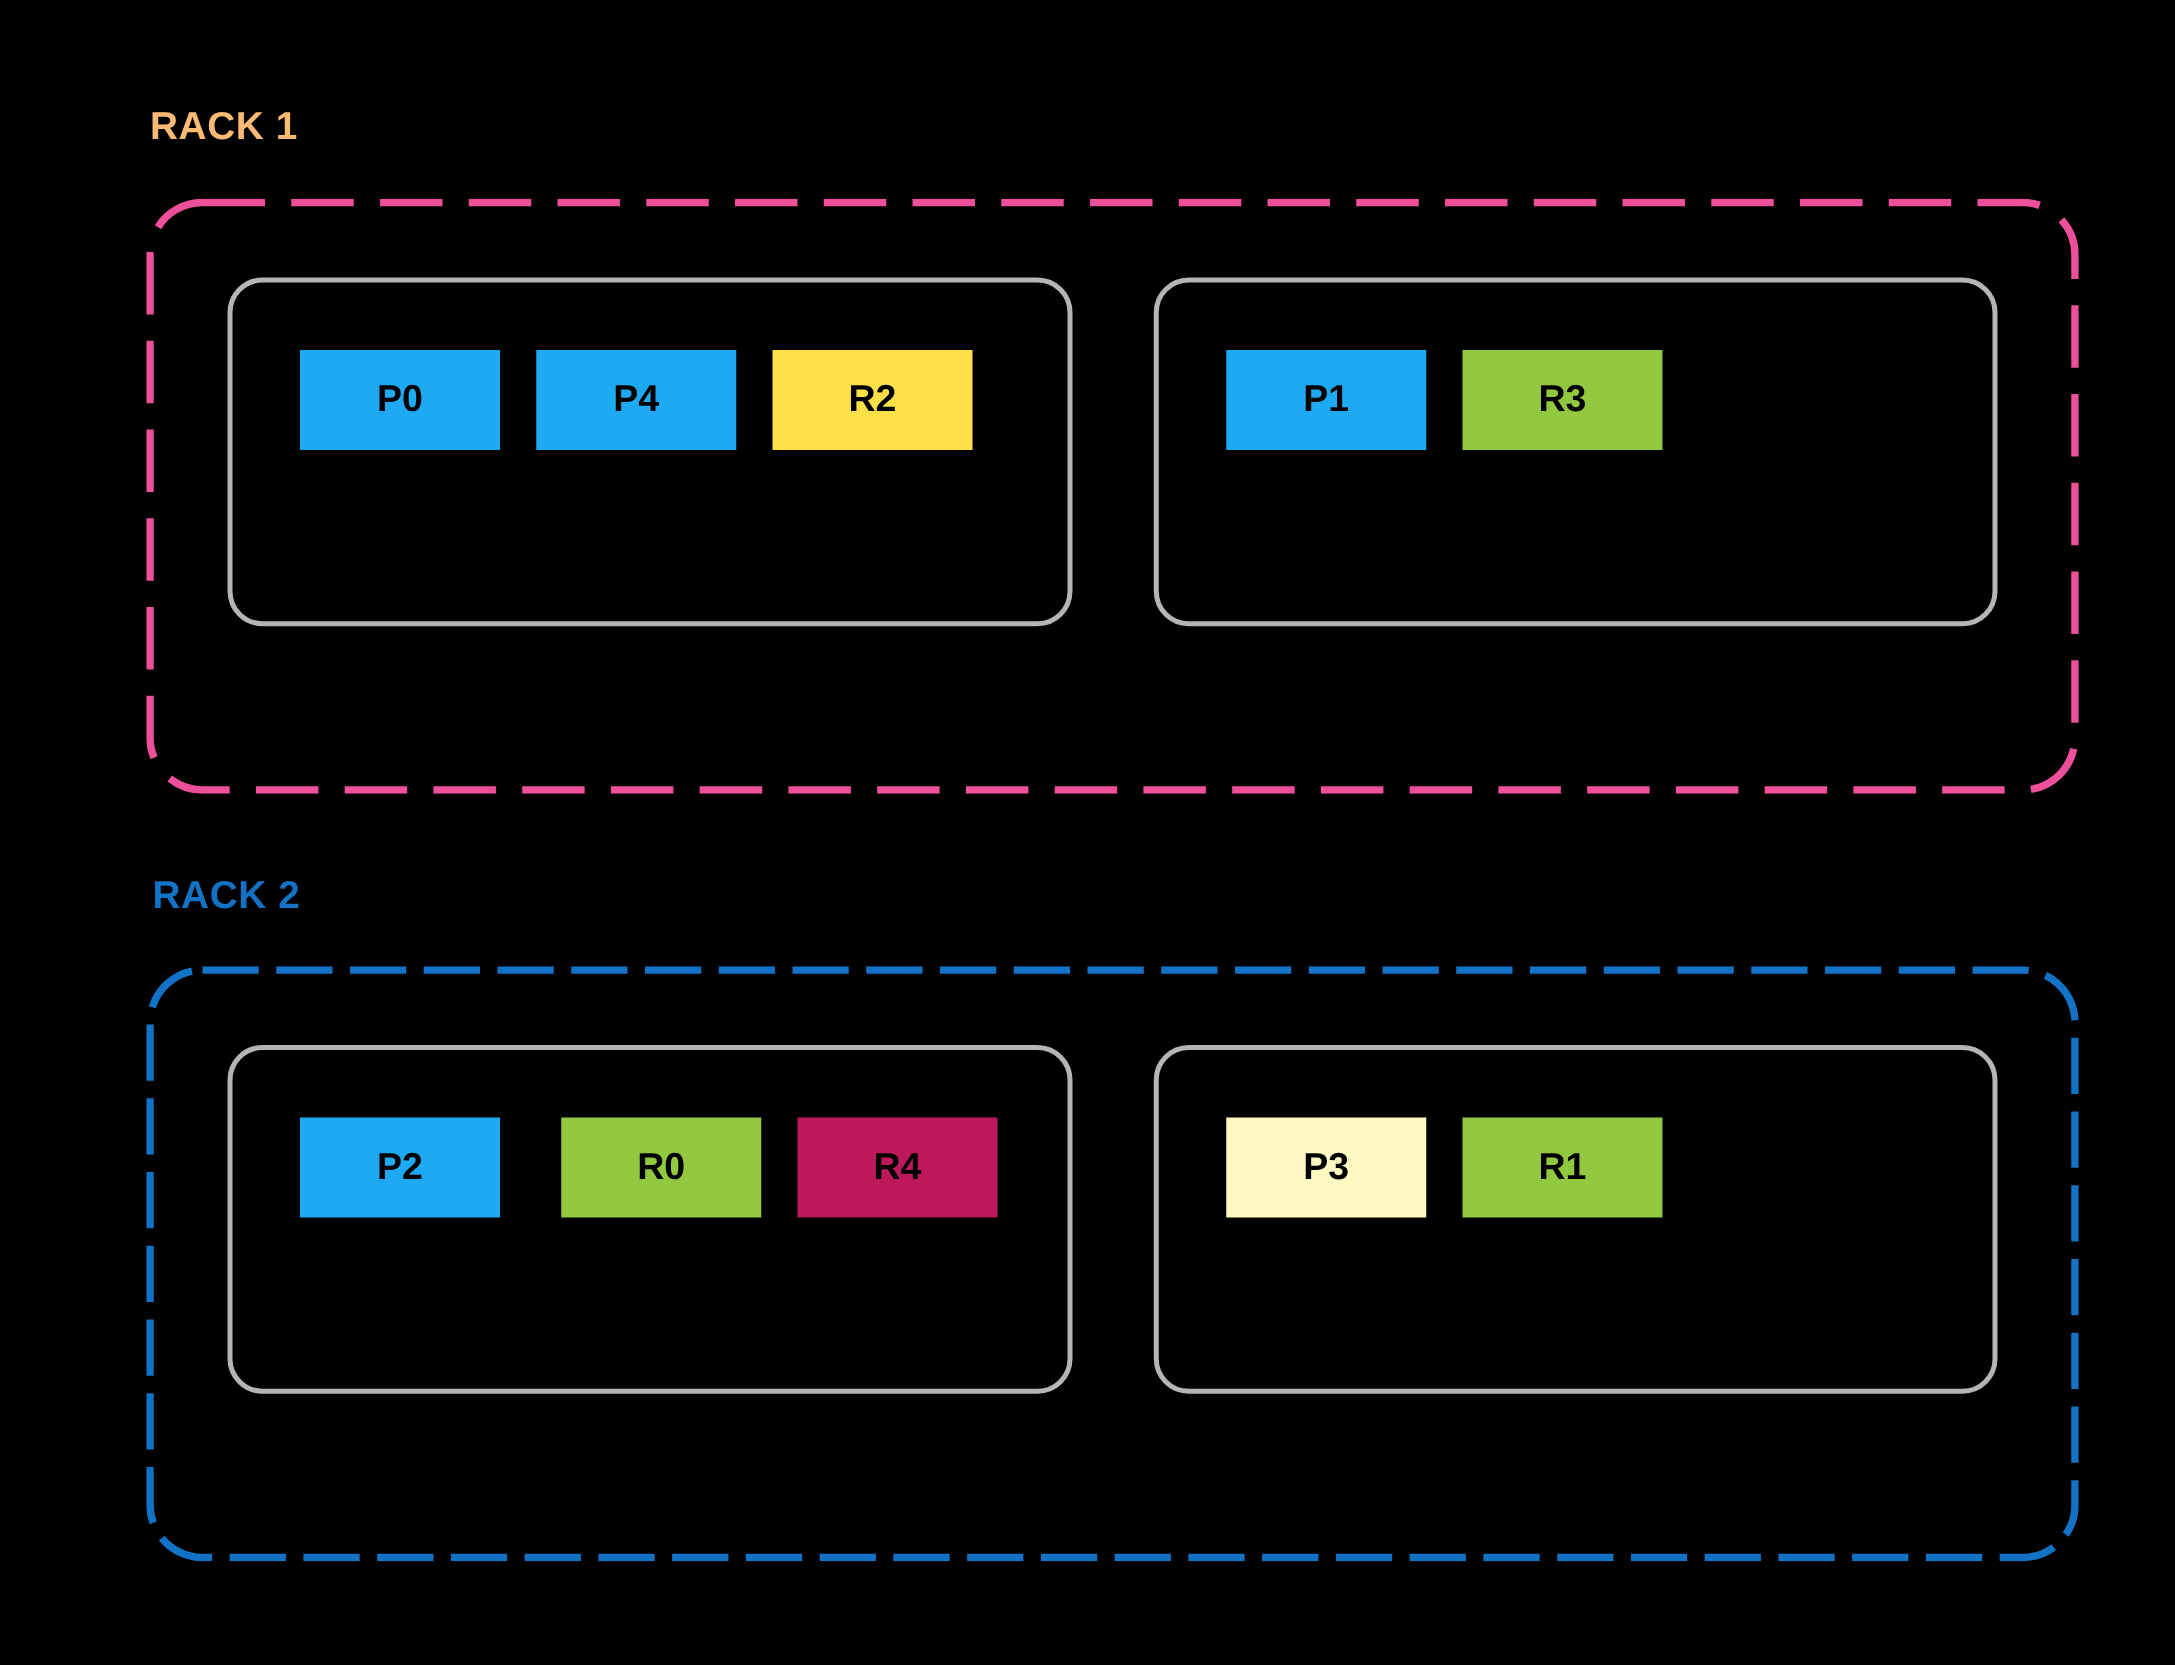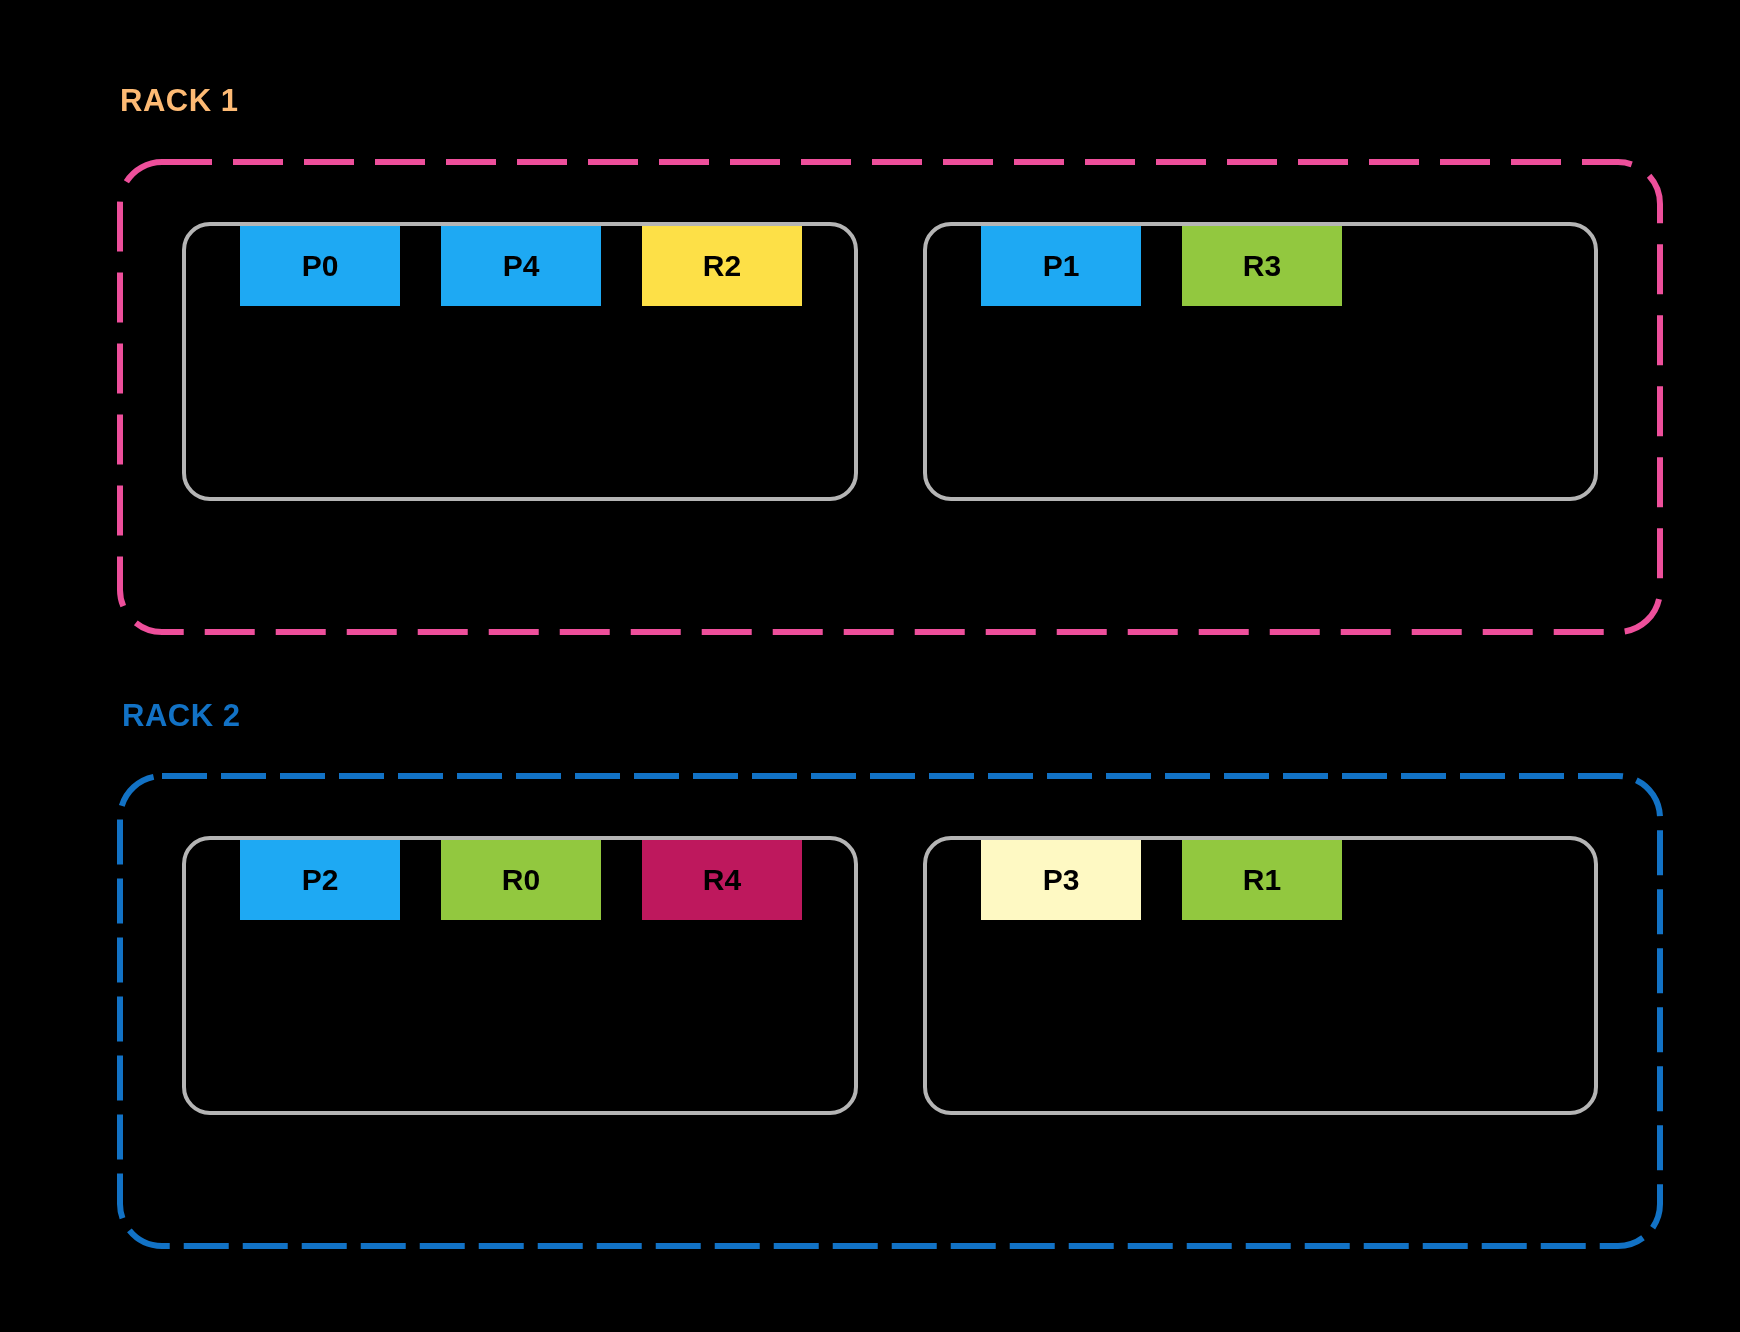--- a/index.html
+++ b/index.html
@@ -37,23 +37,23 @@
     display: block;
   }
   .host {
     position: absolute;
     top: 63px;
     height: 279px;
     border: 4px solid #B5B5B5;
     border-radius: 28px;
     box-sizing: border-box;
     display: flex;
-    align-items: flex-start;
+    align-items: center;
     padding: 0 0 84px 54px;
-    gap: 41px;
+    gap: 29px;
   }
   .host.host-a { left: 65px;  width: 676px; }
   .host.host-b { left: 806px; width: 675px; }
   .chip {
     width: 160px;
     height: 80px;
     display: flex;
     align-items: center;
     justify-content: center;
     font-size: 30px;
@@ -88,21 +88,21 @@
 
   <h2 class="rack-label r2" style="color: rgb(18, 114, 197);">RACK 2</h2>
 
   <div class="rack-box r2">
     <svg class="rack-outline" viewBox="0 0 1546 476" aria-hidden="true">
       <rect x="3" y="3" width="1540" height="470" rx="42" fill="none" stroke-width="6" stroke-dasharray="45 14" style="stroke: rgb(18, 114, 197);"></rect>
     </svg>
 
     <div class="host host-a">
       <div class="chip" style="background-color: rgb(30, 169, 243);">P2</div>
-      <div class="chip" style="background-color: rgb(146, 200, 63);">R0</div>
+      <div class="chip" style="background-color: rgb(146, 200, 63); margin-left: 20px;">R0</div>
       <div class="chip" style="background-color: #be185d;">R4</div>
     </div>
 
     <div class="host host-b">
       <div class="chip" style="background-color: #fef9c3;">P3</div>
       <div class="chip" style="background-color: rgb(146, 200, 63);">R1</div>
     </div>
   </div>
 
 </div>

